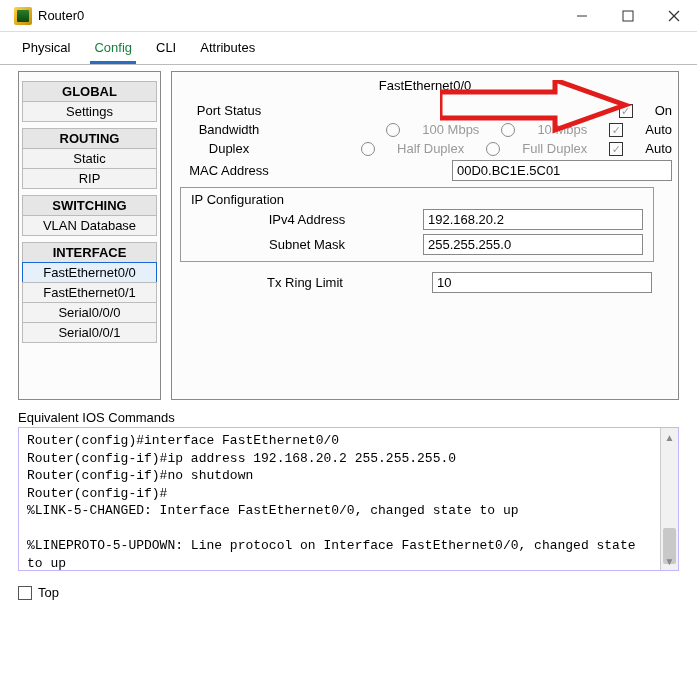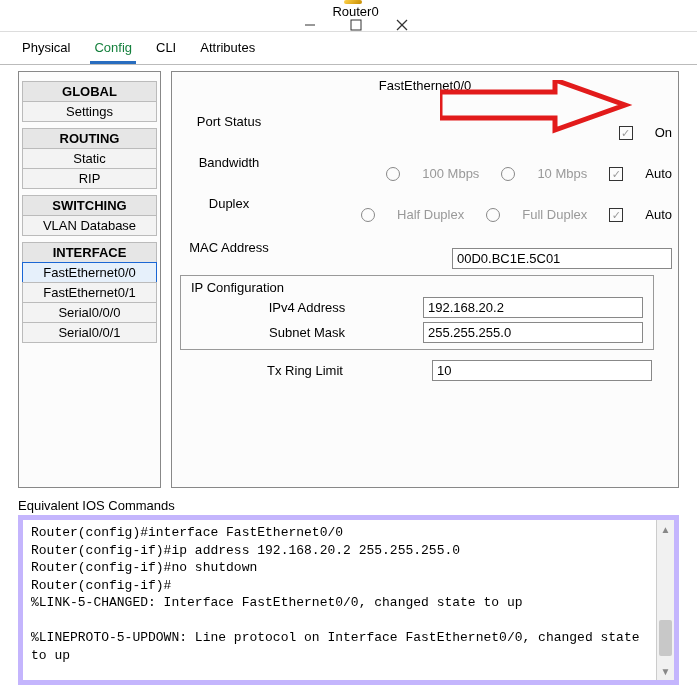--- a/index.html
+++ b/index.html
@@ -1,52 +1,52 @@
 <!DOCTYPE html>
 <html><head>
   <meta charset="utf-8">
   <style>
     * { box-sizing: border-box; margin: 0; padding: 0; font-family: "Segoe UI", Arial, sans-serif; }
     body { background: #fff; width: 697px; height: 685px; overflow: hidden; font-size: 13px; color: #000; }
 
-    .titlebar { height: 32px; display: flex; align-items: center; padding: 0 0 0 14px; border-bottom: 1px solid #ddd; flex-direction: column; }
+    .titlebar { height: 32px; display: flex; align-items: center; padding: 0 0 0 14px; border-bottom: 1px solid #ddd; }
     .titlebar .app-icon { width: 18px; height: 18px; background: linear-gradient(135deg,#ffd24a,#c58b00); border-radius:2px; position:relative; margin-right:6px;}
     .titlebar .app-icon::after { content:""; position:absolute; inset:3px; background:linear-gradient(#2a7d2a,#0c4a0c); border-radius:1px;}
     .titlebar .title { flex:1; font-size:13px;}
     .win-btns { display:flex; height:100%;}
     .win-btn { width:46px; display:flex; align-items:center; justify-content:center; font-size:14px; }
 
     .tabbar { display:flex; border-bottom:1px solid #bbb; padding: 6px 18px 0 18px; gap:16px; font-size:13px;}
     .tabbar .tab { padding: 2px 4px 6px 4px; cursor:pointer;}
     .tabbar .tab.active { color:#15803d; border-bottom: 3px solid #286dbf; font-weight: normal;}
 
     .content { display:flex; padding: 6px 18px 6px 18px; gap:10px;}
     .leftpanel { border:1px solid #888; background:#fcfcfc; padding:3px; width:148px;}
     .cat-header { background:#e6e6e6; border:1px solid #bbb; text-align:center; font-weight:bold; padding:2px 0; margin-top:6px;}
     .side-btn { border:1px solid #bbb; background:#f3f3f3; text-align:center; padding:2px 0; margin-top:-1px; cursor:pointer; font-size:13px;}
     .side-btn.selected { border:1.5px solid #1a66d4; background:#e6f0fb;}
 
     .rightpanel { flex:1; border:1px solid #888; background:#fcfcfc; padding:4px 6px; position:relative;}
     .panel-title { text-align:center; padding:2px 0 8px 0;}
     .formrow { display:flex; align-items:center; padding:2px 0; font-size:13px;}
     .formrow .label { width:102px;text-align:center;}
-    .formrow .rest { flex:1; display:flex; align-items:flex-end; justify-content:flex-end; gap:22px; color:#999;margin-top:22px;}
+    .formrow .rest { flex:1; display:flex; align-items:flex-end; justify-content:flex-end; gap:22px; color:#999;}
     .radio { width:14px; height:14px; border:1px solid #888; border-radius:50%; display:inline-block;}
     .check { width:14px; height:14px; border:1.5px solid #333; display:inline-flex; align-items:center; justify-content:center; font-size:11px; line-height:1;}
     .check.checked::after{content:"✓";}
     .txt { border:1px solid #888; padding:2px 4px; background:#fff; font-size:13px; width:220px;}
 
     .ipbox { border:1px solid #999; margin:4px 18px 8px 2px; padding:4px 10px;}
     .ipbox .formrow .label{ width:232px;}
 
     .arrow-svg { position:absolute; left:268px; top:8px; pointer-events:none;}
 
     .ios-section { padding:4px 18px 0 18px;}
     .ios-label{ font-size:13px; margin-bottom:2px;}
-    .ios-box { border:5px solid #c4b5fd; background:#fff; height:170px; display:flex;}
+    .ios-box { border:1px solid #c4b5fd; background:#fff; height:144px; display:flex;}
     .ios-text { flex:1; padding:4px 8px; font-family: "Courier New", monospace; font-size:13px; line-height:1.35; white-space:pre-wrap;}
     .ios-scroll { width:18px; background:#f1f1f1; border-left:1px solid #ccc; position:relative;}
     .ios-scroll .up,.ios-scroll .down{position:absolute;left:0;right:0;height:18px;display:flex;align-items:center;justify-content:center;font-size:10px;color:#888;}
     .ios-scroll .up{top:0;} .ios-scroll .down{bottom:0;}
     .ios-scroll .thumb{position:absolute;left:2px;right:2px;top:100px;height:36px;background:#c8c8c8;border-radius:2px;}
 
     .footer { padding:14px 18px; display:flex; align-items:center; gap:6px;}
     .footer .check { border:1.5px solid #555;}
 
     .rest-txt{color:#000;}

